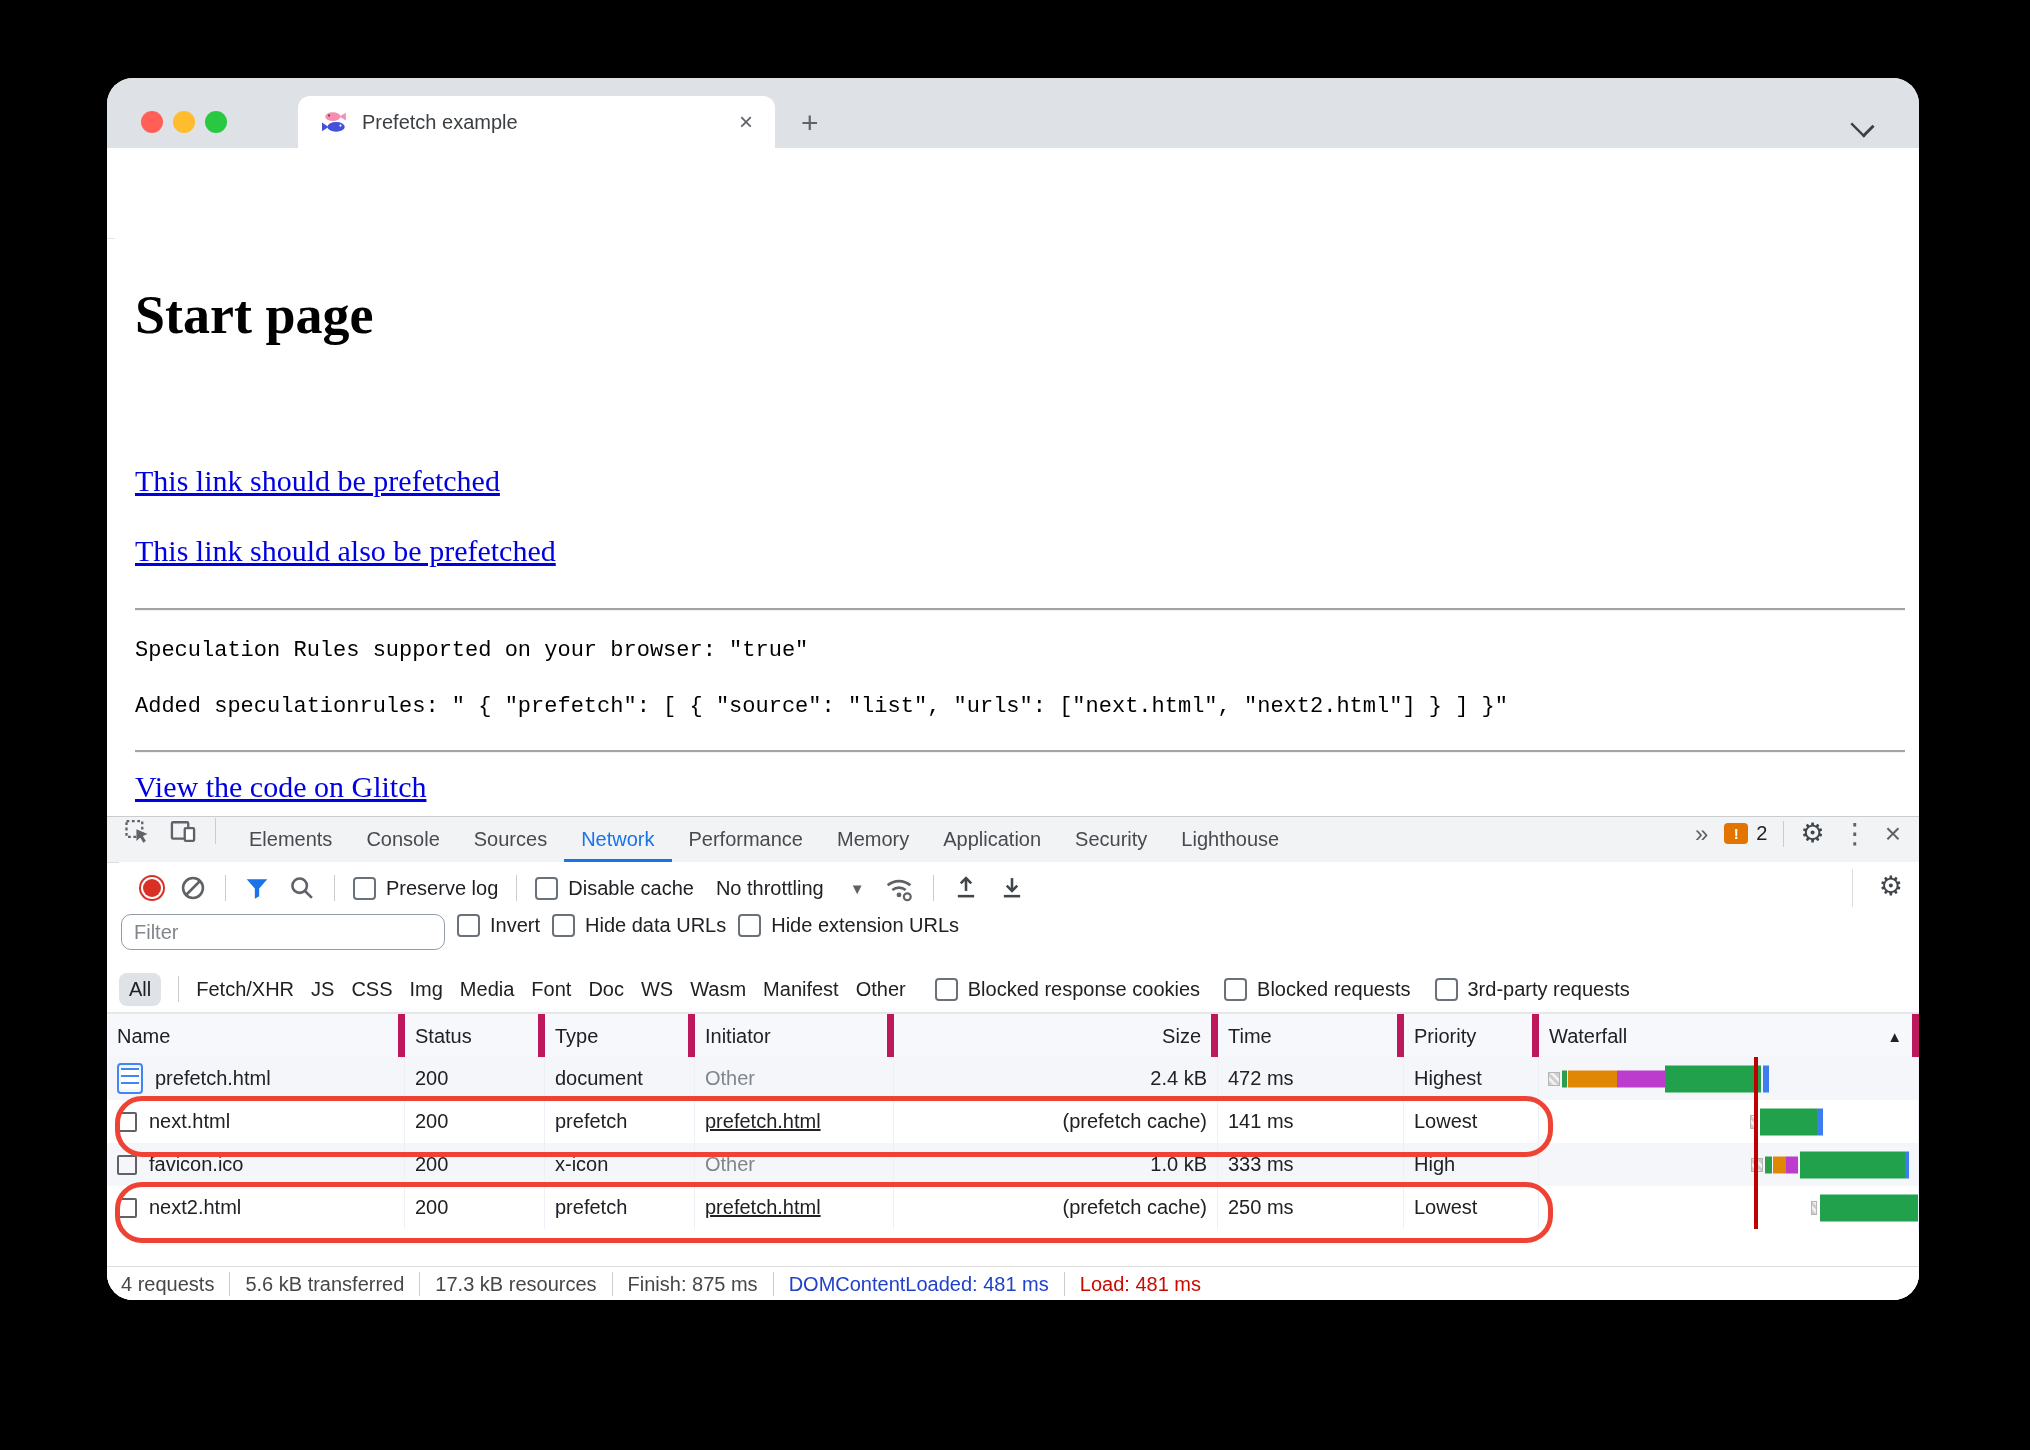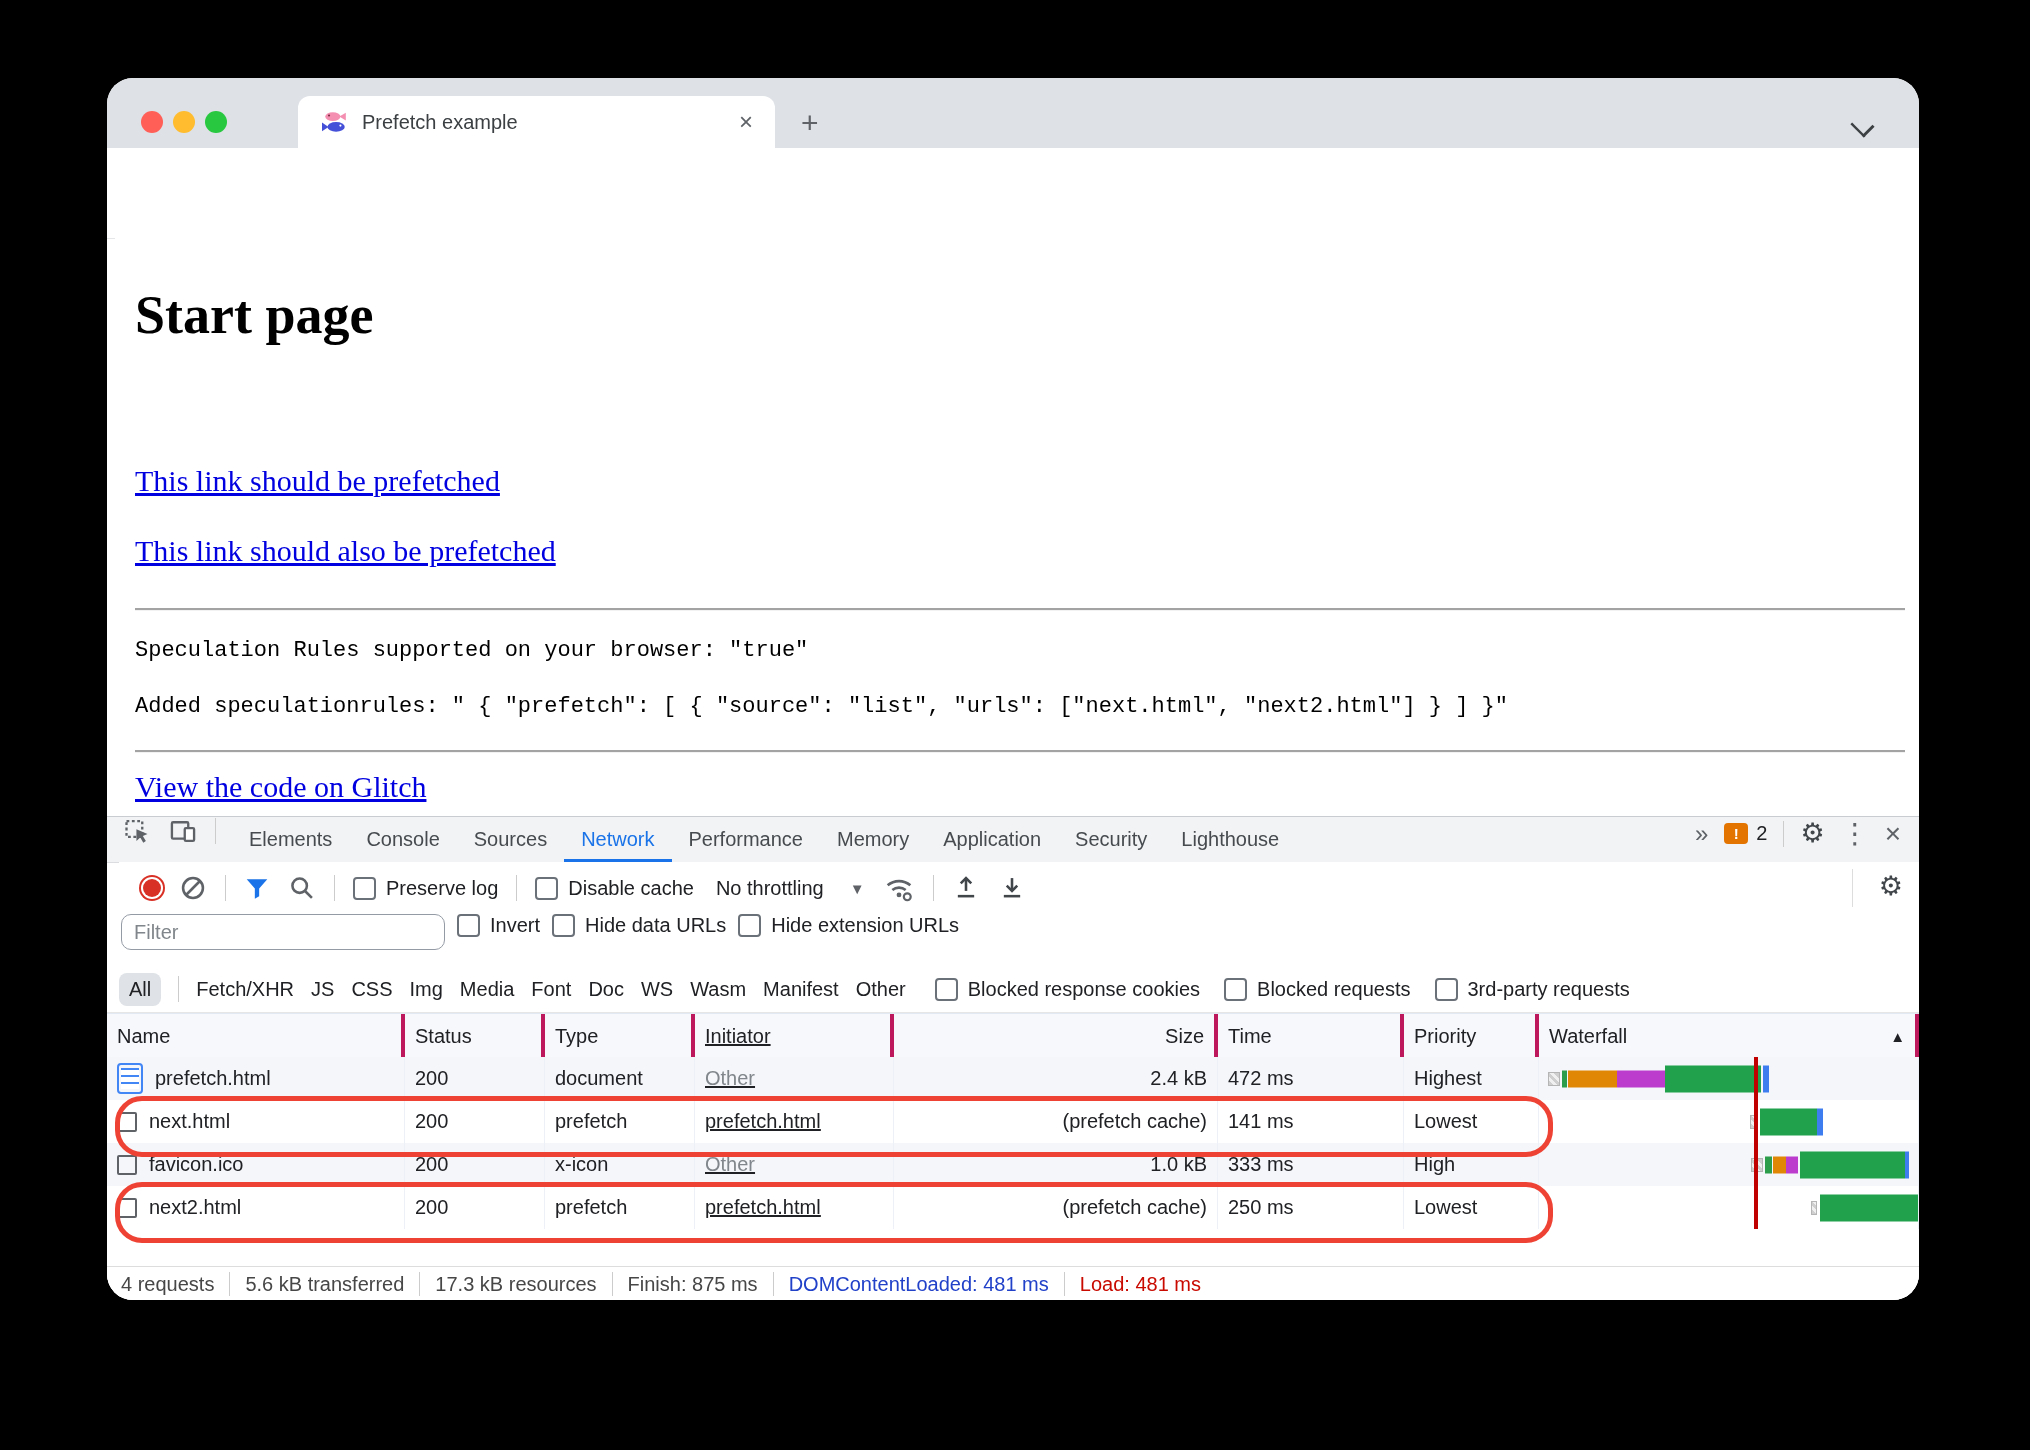--- a/index.html
+++ b/index.html
@@ -88,26 +88,26 @@
     display:flex;align-items:center;color:#80868b;padding-left:12px;box-sizing:border-box;}
 
   .types-row{position:absolute;top:149px;left:0;right:0;height:46px;background:#fff;
     display:flex;align-items:center;gap:17px;padding-left:12px;border-bottom:1px solid #e6e6e6;}
   .type-filter{color:#202124;}
   .tf-selected{background:#dfe2e6;border-radius:8px;padding:5px 10px;}
   .blocked-filters{display:flex;align-items:center;gap:24px;margin-left:12px;}
 
   .net-header{position:absolute;top:196px;left:0;right:0;height:44px;background:#f6f8fc;
     border-top:1px solid #e3e9f2;border-bottom:1px solid #e3e9f2;display:flex;}
-  .net-header .cell{border-right:4px solid #be185d;color:#202124;}
+  .net-header .cell{border-right:7px solid #be185d;color:#202124;}
   .cell{display:flex;align-items:center;padding:0 10px;box-sizing:border-box;white-space:nowrap;overflow:hidden;}
   .c-name{width:298px;}
   .c-status{width:140px;}
   .c-type{width:150px;}
-  .c-initiator{width:199px;text-decoration:underline;}
+  .c-initiator{width:199px;}
   .c-size{width:324px;justify-content:flex-end;}
   .c-time{width:186px;}
   .c-priority{width:135px;}
   .c-waterfall{flex:1;position:relative;}
   .sort-tri{margin-left:auto;font-size:15px;color:#202124;}
 
   .net-body{position:absolute;top:240px;left:0;right:0;height:210px;background:#fff;}
   .net-row{display:flex;height:43px;}
   .net-row.alt{background:#f4f6fa;}
   .net-row .cell{border-right:1px solid #edf1f7;}

